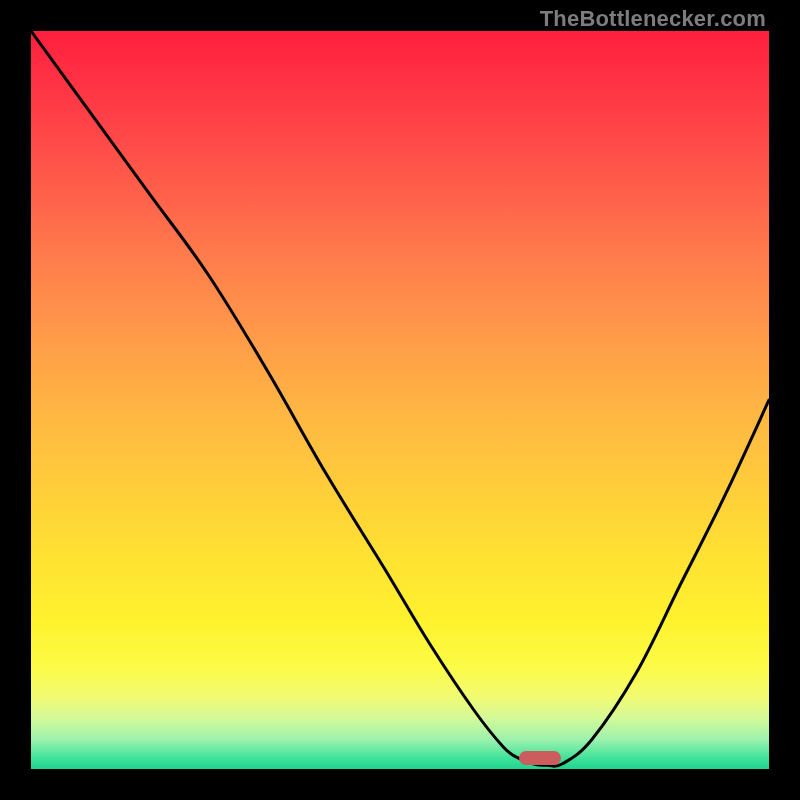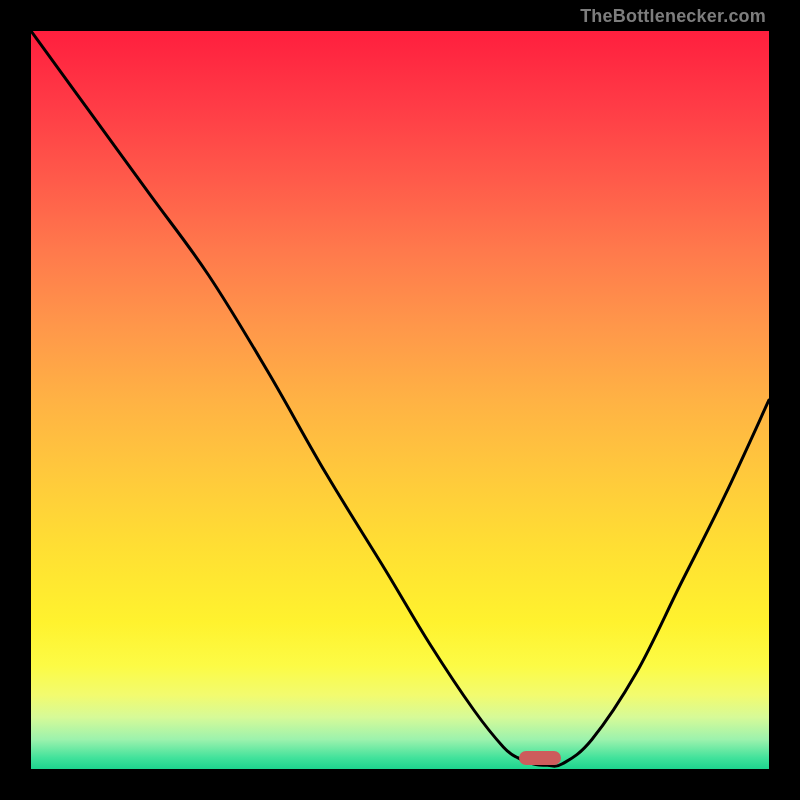--- a/index.html
+++ b/index.html
@@ -50,21 +50,21 @@
     height: 14px;
     border-radius: 7px;
     background: #cd5c5c;
     transform: translate(-50%, -50%);
   }
   .watermark {
     position: absolute;
     top: 6px;
     right: 34px;
     color: #7d7d7d;
-    font-size: 18px;
+    font-size: 22px;
     font-weight: 600;
     letter-spacing: 0.2px;
   }
 </style>
 </head>
 <body>
 
 <div class="frame">
   <svg class="curve" viewBox="0 0 738 738" preserveAspectRatio="none">
     <path id="curve-path" d="M 0 0 C 10.6 14.6, 37.8 52.0, 59.0 81.2 C 80.3 110.4, 96.8 133.1, 118.1 162.4 C 139.3 191.6, 155.9 211.7, 177.1 243.5 C 198.4 275.4, 214.9 303.6, 236.2 339.5 C 257.4 375.3, 273.9 406.9, 295.2 442.8 C 316.5 478.7, 335.6 508.2, 354.2 538.7 C 372.8 569.3, 382.6 587.3, 398.5 612.5 C 414.5 637.8, 429.5 660.4, 442.8 679.0 C 456.1 697.6, 464.3 707.2, 472.3 715.9 C 480.3 724.5, 481.8 723.9, 487.1 726.9 C 492.4 730.0, 496.5 731.5, 501.8 732.8 C 507.2 734.2, 511.3 734.3, 516.6 734.3 C 521.9 734.3, 523.4 737.5, 531.4 732.8 C 539.3 728.2, 547.6 724.8, 560.9 708.5 C 574.2 692.1, 589.2 670.0, 605.2 642.1 C 621.1 614.2, 633.5 585.4, 649.4 553.5 C 665.4 521.6, 677.8 498.1, 693.7 464.9 C 709.7 431.7, 730.0 386.3, 738.0 369.0" fill="none" stroke="#000000" stroke-width="3" stroke-linejoin="round" stroke-linecap="round"></path>

